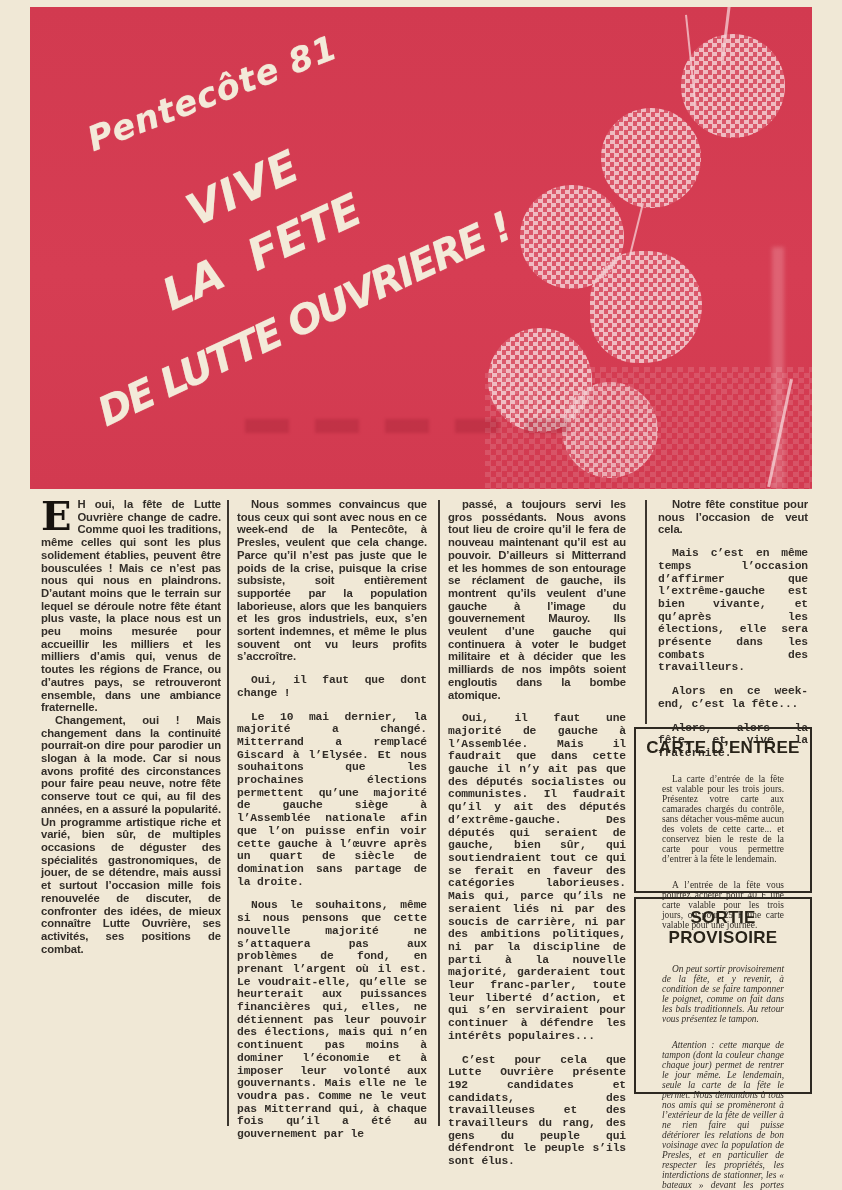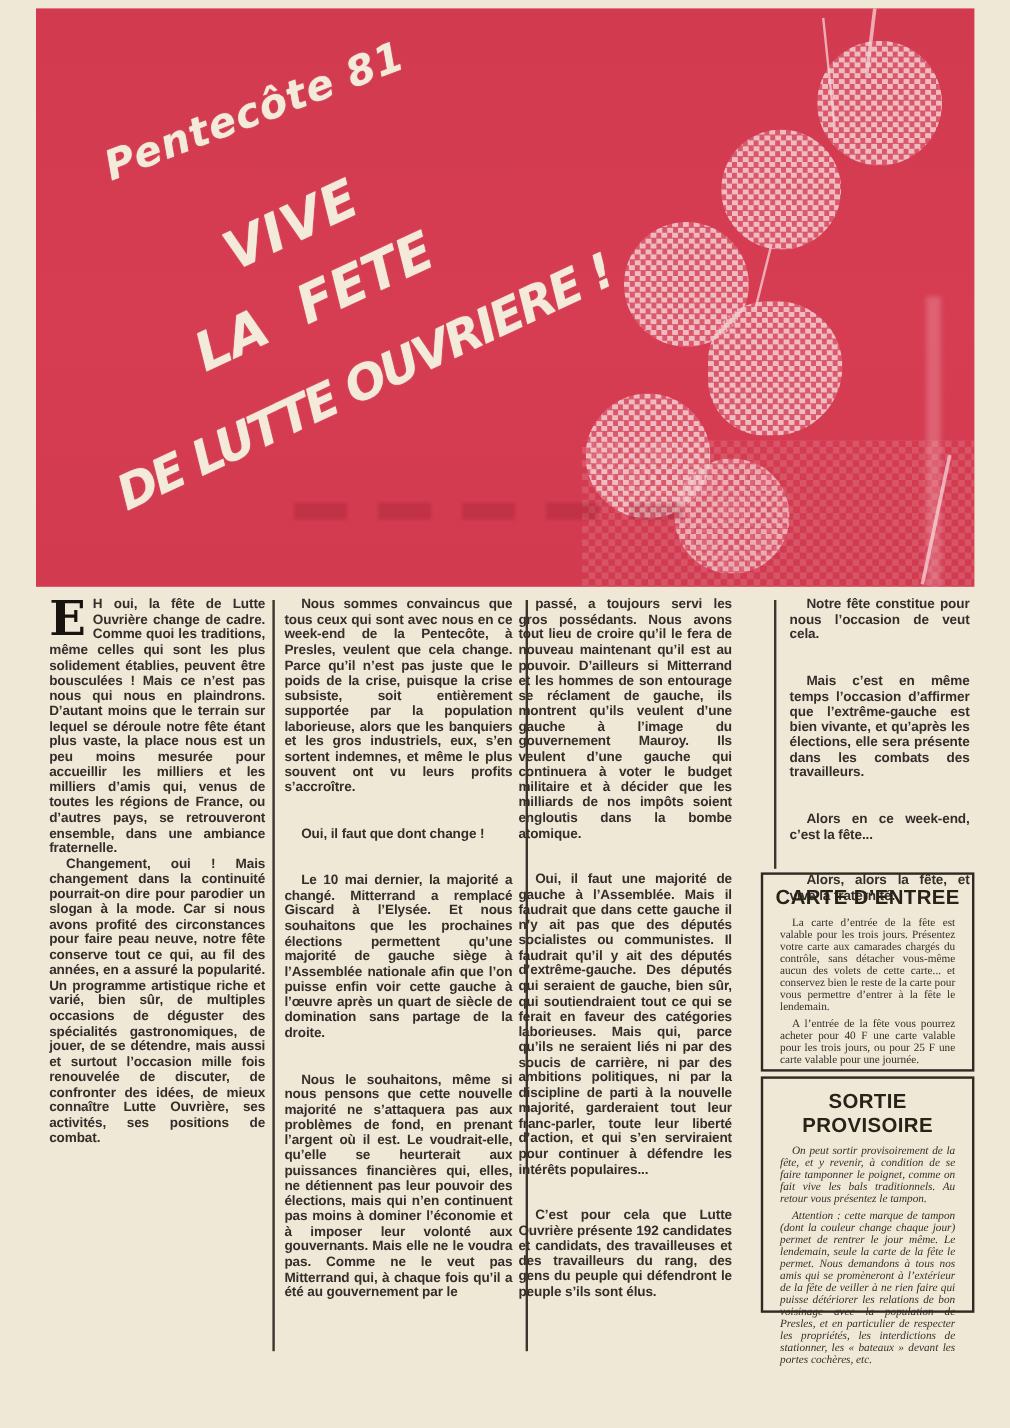--- a/index.html
+++ b/index.html
@@ -35,40 +35,40 @@
   .s4{left:655px;top:8px;width:2px;height:92px;transform:rotate(-6deg);}
   .streak{position:absolute;left:742px;top:240px;width:12px;height:242px;
           background:rgba(255,230,230,.22);filter:blur(2px);}
   .ghost{position:absolute;left:215px;top:412px;width:345px;height:14px;
          background:repeating-linear-gradient(90deg,rgba(125,12,28,.20) 0 44px,transparent 44px 70px);
          filter:blur(1.4px);}
   
   .col{position:absolute;top:498px;color:#332e29;font-size:11.3px;font-weight:700;
        line-height:12.7px;text-align:justify;letter-spacing:-.1px;}
   .col p{margin:0;text-indent:14px;}
-  .col2 p + p,.col3 p + p,.col4 p + p{margin-top:26px;}
+  .col2 p + p,.col3 p + p,.col4 p + p{margin-top:11px;font-family:Liberation Mono, monospace;}
   .col1{left:41px;width:180px;}
   .col2{left:237px;width:190px;}
-  .col3{left:432px;width:178px;}
+  .col3{left:448px;width:178px;}
   .col4{left:658px;width:150px;}
   .lead-para{text-indent:0 !important;}
   .dropcap{float:left;font-family:"DejaVu Serif",serif;font-weight:700;font-size:40px;
            line-height:34px;height:37px;margin:1px 6px 0 0;color:#17130f;}
   .sep{position:absolute;top:500px;width:2px;background:#3c362f;}
   .sep1{left:227px;height:626px;}
   .sep2{left:438px;height:626px;}
   .sep3{left:645px;height:224px;}
   
   .box{position:absolute;left:634px;width:178px;border:2px solid #2e2922;box-sizing:border-box;
        padding:7px 10px 6px;color:#332e29;}
   .box1{top:727px;height:166px;}
   .box2{top:897px;height:197px;}
   .box h3{margin:2px 0 7px;text-align:center;font-size:17px;letter-spacing:.3px;color:#282319;
           font-family:Liberation Sans, sans-serif;}
-  .box p{margin:4px;font-family:"Liberation Serif",serif;font-size:9.4px;line-height:10px;
+  .box p{margin:16px;font-family:"Liberation Serif",serif;font-size:9.4px;line-height:10px;
          text-align:justify;text-indent:10px;font-weight:400;}
   .box p + p{margin-top:2px;}
   .box2 p{font-style:italic;}
 </style>
 </head>
 <body>
 
 <div class="page">
 
   <div class="red-block">
@@ -126,18 +126,18 @@
     <h3>CARTE D’ENTREE</h3>
     <div>
         <p>La carte d’entrée de la fête est valable pour les trois jours. Présentez votre carte aux camarades chargés du contrôle, sans détacher vous-même aucun des volets de cette carte... et conservez bien le reste de la carte pour vous permettre d’entrer à la fête le lendemain.</p>
         <p>A l’entrée de la fête vous pourrez acheter pour 40 F une carte valable pour les trois jours, ou pour 25 F une carte valable pour une journée.</p>
       </div>
   </div>
 
   <div class="box box2">
     <h3>SORTIE PROVISOIRE</h3>
     <div>
-        <p>On peut sortir provisoirement de la fête, et y revenir, à condition de se faire tamponner le poignet, comme on fait vive les bals traditionnels. Au retour vous présentez le tampon.</p>
+        <p>On peut sortir provisoirement de la fête, et y revenir, à condition de se faire tamponner le poignet, comme on fait dans les bals traditionnels. Au retour vous présentez le tampon.</p>
         <p>Attention : cette marque de tampon (dont la couleur change chaque jour) permet de rentrer le jour même. Le lendemain, seule la carte de la fête le permet. Nous demandons à tous nos amis qui se promèneront à l’extérieur de la fête de veiller à ne rien faire qui puisse détériorer les relations de bon voisinage avec la population de Presles, et en particulier de respecter les propriétés, les interdictions de stationner, les « bateaux » devant les portes cochères, etc.</p>
       </div>
   </div>
 
 </div>
 
 </body></html>

